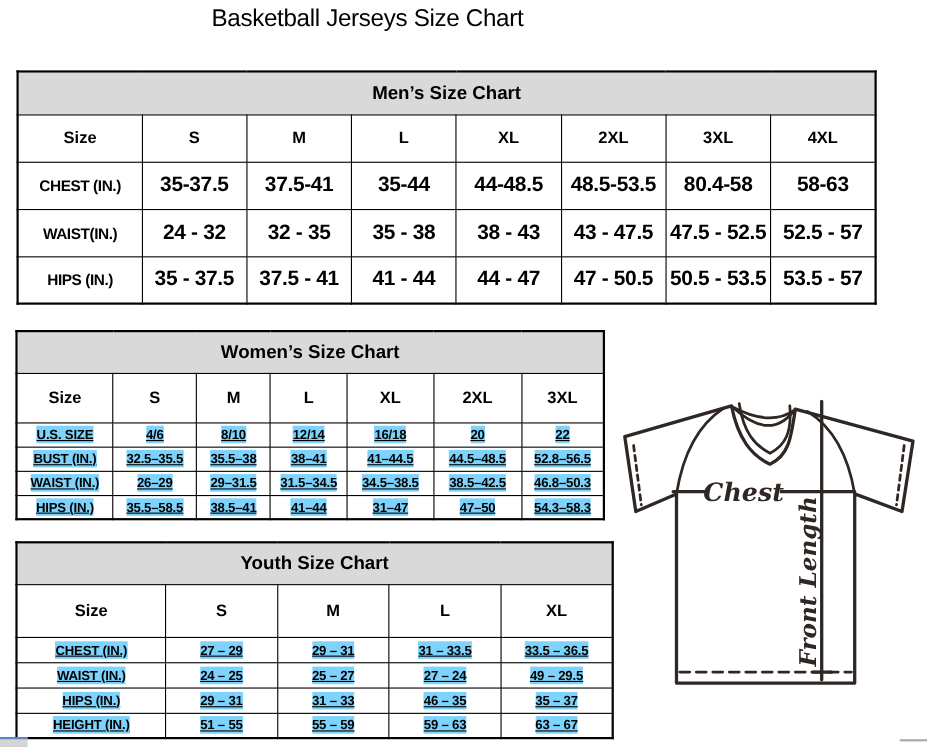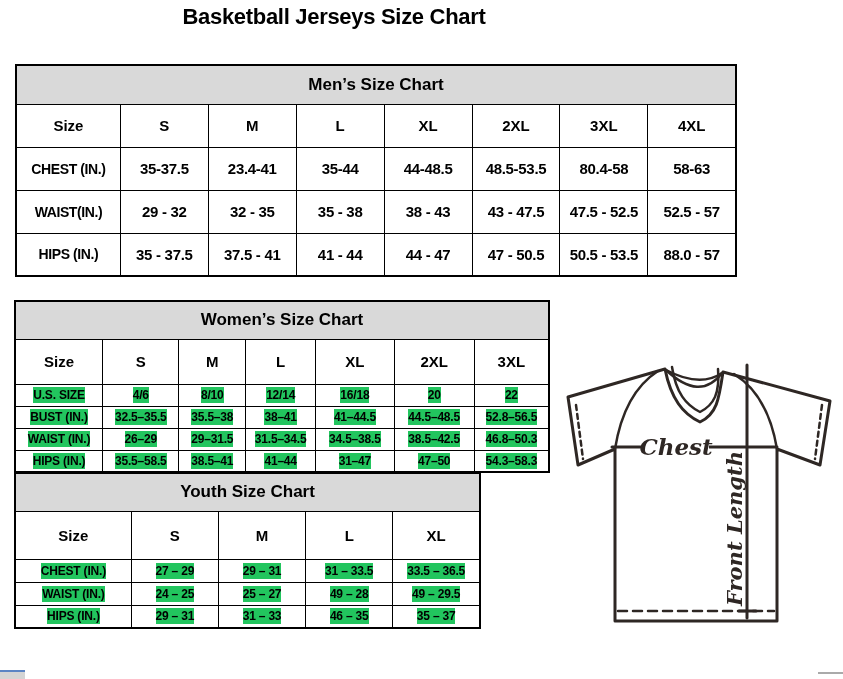--- a/index.html
+++ b/index.html
@@ -1,45 +1,45 @@
 <!DOCTYPE html>
 <html><head>
 <meta charset="utf-8">
 <style>
   html,body{margin:0;padding:0;background:#ffffff;}
   .canvas{position:relative;width:843px;height:679px;background:#fff;overflow:hidden;
           font-family:"Liberation Sans",sans-serif;color:#000;}
   .page-title{position:absolute;top:4px;left:0;width:668px;margin:0;text-align:center;
-              font-size:22px;font-weight:bold;letter-spacing:-0.3px;}
+              font-size:22px;font-weight:normal;letter-spacing:-0.3px;}
   table.sz{position:absolute;border-collapse:collapse;table-layout:fixed;
            border:2px solid #000;}
   table.sz td{border:1px solid #000;text-align:center;vertical-align:middle;
               padding:0;font-weight:bold;overflow:hidden;white-space:nowrap;}
   td.band{background:#d9d9d9;font-size:17px;border-bottom:1px solid #000;}
   
-  table.men{left:15px;top:64px;width:722px;}
+  table.men{left:15px;top:64px;width:782px;}
   table.men tr.bandr{height:39px;}
   table.men tr.headr{height:43px;}
   table.men tr.datar{height:43px;}
   table.men td.ch{font-size:15px;}
   table.men td.rl{font-size:14px;letter-spacing:-0.4px;}
-  table.men td.v{font-size:15px;letter-spacing:-0.3px;}
+  table.men td.v{font-size:19px;letter-spacing:-0.3px;}
   
   table.women{left:14px;top:300px;width:536px;border-radius:21px;}
   table.women tr.bandr{height:38px;}
   table.women tr.headr{height:45px;}
   table.women tr.datar{height:22px;}
-  table.youth{left:14px;top:472px;width:467px;}
+  table.youth{left:14px;top:492px;width:544px;}
   table.youth tr.bandr{height:38px;}
   table.youth tr.headr{height:48px;}
   table.youth tr.datar{height:23px;}
   table.women td.ch, table.youth td.ch{font-size:15px;}
   table.women td.rl, table.youth td.rl,
   table.women td.v,  table.youth td.v{font-size:12px;letter-spacing:-0.2px;}
-  .hl{background:#22c55e;padding:1px 0;display:inline-block;}
+  .hl{background:#7dd3fc;padding:1px 0;display:inline-block;text-decoration:underline;}
   
   .jersey{position:absolute;left:555px;top:355px;width:288px;height:285px;}
   
   .artifact-left{position:absolute;left:0;top:670px;width:25px;height:9px;
                  background:#d4d4d4;border-top:2px solid #5b84c4;}
   .artifact-right{position:absolute;left:818px;top:672px;width:25px;height:2px;
                   background:#aaaaaa;}
 </style>
 </head>
 <body>
@@ -69,46 +69,46 @@
       <td class="ch">M</td>
       <td class="ch">L</td>
       <td class="ch">XL</td>
       <td class="ch">2XL</td>
       <td class="ch">3XL</td>
       <td class="ch">4XL</td>
     </tr>
     <tr class="datar">
       <td class="rl">CHEST (IN.)</td>
       <td class="v">35-37.5</td>
-      <td class="v">23.4-41</td>
+      <td class="v">37.5-41</td>
       <td class="v">35-44</td>
       <td class="v">44-48.5</td>
       <td class="v">48.5-53.5</td>
       <td class="v">80.4-58</td>
       <td class="v">58-63</td>
     </tr>
     <tr class="datar">
       <td class="rl">WAIST(IN.)</td>
-      <td class="v">29 - 32</td>
+      <td class="v">24 - 32</td>
       <td class="v">32 - 35</td>
       <td class="v">35 - 38</td>
       <td class="v">38 - 43</td>
       <td class="v">43 - 47.5</td>
       <td class="v">47.5 - 52.5</td>
       <td class="v">52.5 - 57</td>
     </tr>
     <tr class="datar">
       <td class="rl">HIPS (IN.)</td>
       <td class="v">35 - 37.5</td>
       <td class="v">37.5 - 41</td>
       <td class="v">41 - 44</td>
       <td class="v">44 - 47</td>
       <td class="v">47 - 50.5</td>
       <td class="v">50.5 - 53.5</td>
-      <td class="v">88.0 - 57</td>
+      <td class="v">53.5 - 57</td>
     </tr>
   </tbody>
     </table>
 
   <table class="sz women">
     <colgroup>
       <col style="width:16.4%">
         <col style="width:14.3%">
         <col style="width:12.5%">
         <col style="width:13.1%">
@@ -191,30 +191,37 @@
       <td class="rl"><span class="hl">CHEST (IN.)</span></td>
       <td class="v"><span class="hl">27 – 29</span></td>
       <td class="v"><span class="hl">29 – 31</span></td>
       <td class="v"><span class="hl">31 – 33.5</span></td>
       <td class="v"><span class="hl">33.5 – 36.5</span></td>
     </tr>
     <tr class="datar">
       <td class="rl"><span class="hl">WAIST (IN.)</span></td>
       <td class="v"><span class="hl">24 – 25</span></td>
       <td class="v"><span class="hl">25 – 27</span></td>
-      <td class="v"><span class="hl">49 – 28</span></td>
+      <td class="v"><span class="hl">27 – 24</span></td>
       <td class="v"><span class="hl">49 – 29.5</span></td>
     </tr>
     <tr class="datar">
       <td class="rl"><span class="hl">HIPS (IN.)</span></td>
       <td class="v"><span class="hl">29 – 31</span></td>
       <td class="v"><span class="hl">31 – 33</span></td>
       <td class="v"><span class="hl">46 – 35</span></td>
       <td class="v"><span class="hl">35 – 37</span></td>
     </tr>
+    <tr class="datar">
+      <td class="rl"><span class="hl">HEIGHT (IN.)</span></td>
+      <td class="v"><span class="hl">51 – 55</span></td>
+      <td class="v"><span class="hl">55 – 59</span></td>
+      <td class="v"><span class="hl">59 – 63</span></td>
+      <td class="v"><span class="hl">63 – 67</span></td>
+    </tr>
   </tbody>
     </table>
 
   <svg class="jersey" viewBox="0 0 288 285" xmlns="http://www.w3.org/2000/svg">
     <g fill="none" stroke="#2e2724" stroke-width="3" stroke-linejoin="round" stroke-linecap="round">
 
       <path d="M13,42 L110,14 C116,44 128,59 145,67 C162,59 164,44 168,17 L275,46 L265,110 L222,94 L222,266 L60,266 L60,94 L23,110 Z"></path>
 
       <path stroke-width="2.5" d="M117,12 C121,38 131,50 145,57 C159,50 165,38 163,14"></path>
       <path stroke-width="2.5" d="M111,15 Q145,33 167,18"></path>

